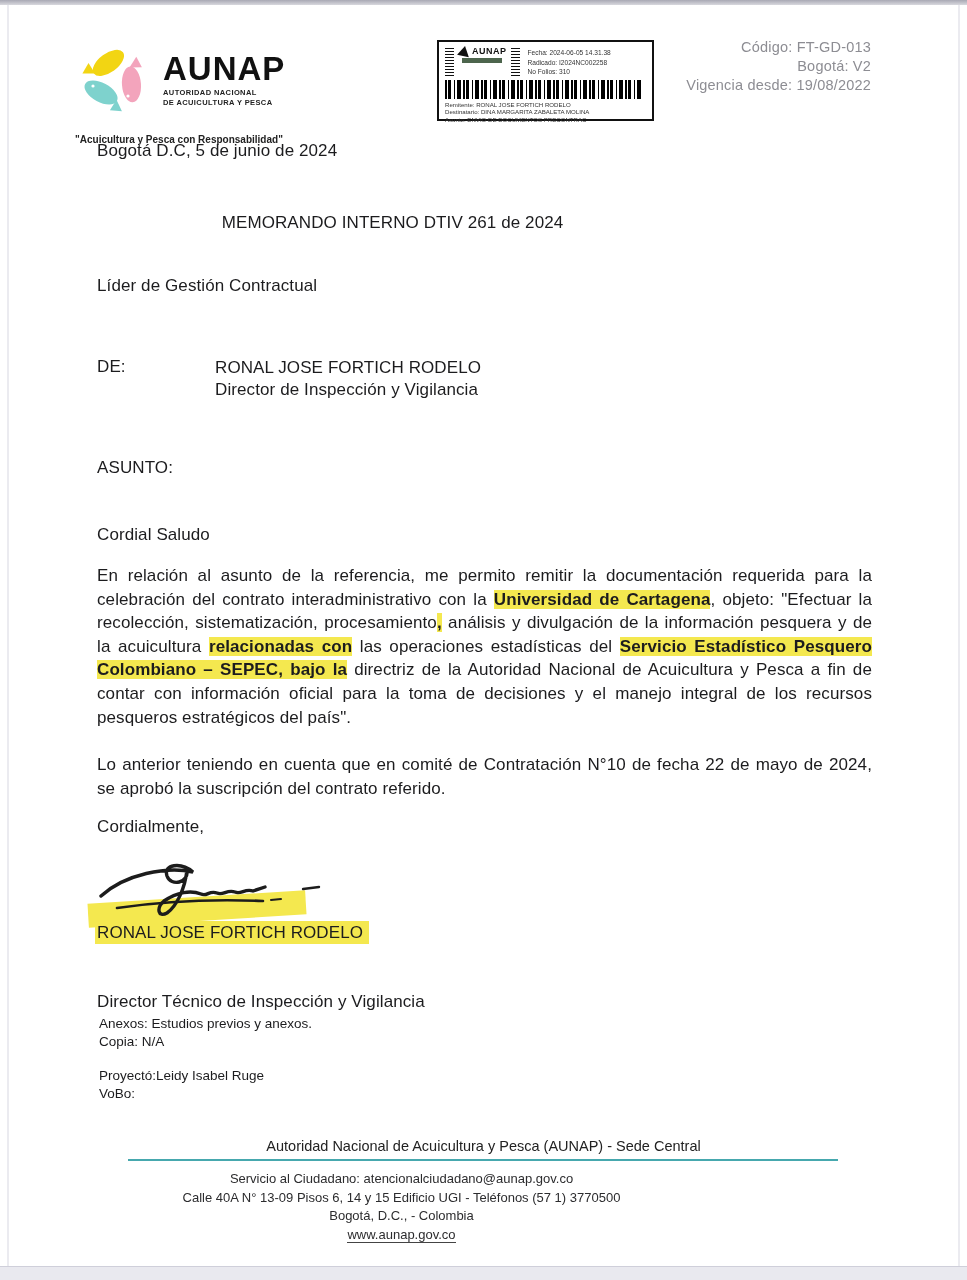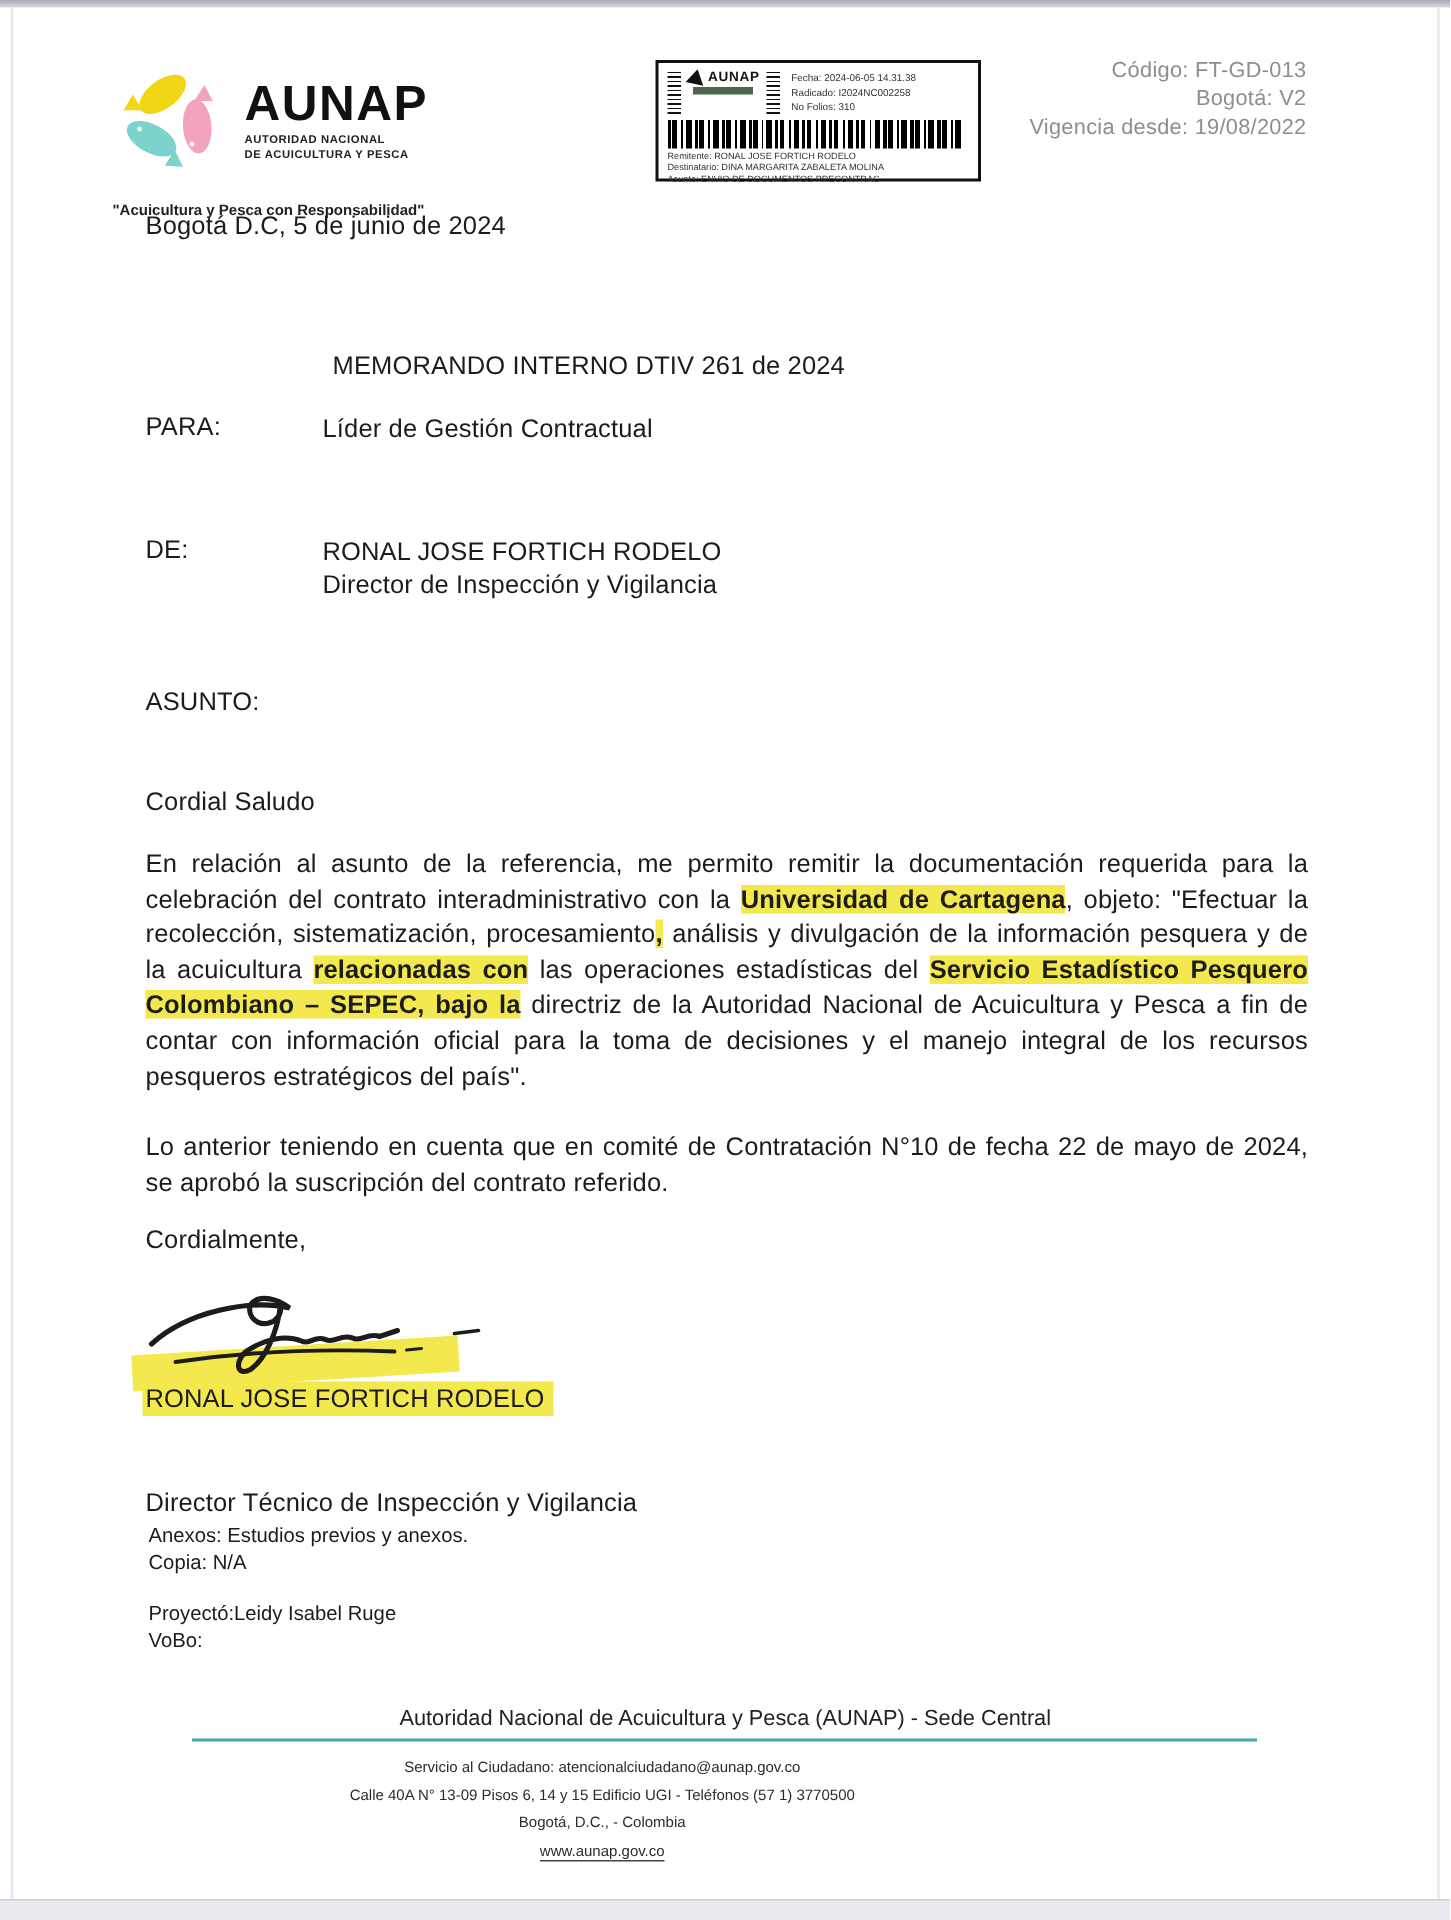--- a/index.html
+++ b/index.html
@@ -41,21 +41,21 @@
   .barcode{margin-top:3px;height:19px;width:196px;
     background:repeating-linear-gradient(90deg,#000 0 2px,#fff 2px 3px,#000 3px 6px,#fff 6px 9px,#000 9px 10px,#fff 10px 12px,#000 12px 16px,#fff 16px 18px);}
   .stamp-lines{font-size:6.1px;color:#333;line-height:7.6px;margin-top:2px;white-space:nowrap;}
 
   
   .doc-meta{right:96px;top:38px;text-align:right;font-size:14.5px;color:var(--meta-gray);line-height:19px;letter-spacing:.2px;}
 
   
   .body-text{font-size:17px;letter-spacing:.1px;color:var(--ink);}
   .date-line{left:97px;top:141px;}
-  .memo-title{left:0;top:213px;width:785px;text-align:center;margin-top:21px;}
+  .memo-title{left:0;top:213px;width:785px;text-align:center;}
   .addr-row{left:97px;display:flex;}
   .addr-label{width:118px;}
   .addr-val{line-height:22px;}
   .asunto-row{left:97px;top:458px;display:flex;}
   .greeting{left:97px;top:525px;}
   .para{left:97px;width:775px;text-align:justify;line-height:23.6px;}
   .para-1{top:564px;}
   .para-2{top:753px;}
   .closing{left:97px;top:817px;}
   .hl{background:var(--hl);font-weight:bold;}
@@ -67,21 +67,21 @@
   .signer-name span{background:var(--hl);padding:2px 6px 2px 2px;margin-left:-2px;}
   .signer-title{left:97px;top:992px;}
 
   
   .anexos{left:99px;top:1015px;font-size:13.5px;line-height:18px;color:var(--ink);}
   .anexos .gap{height:16px;}
 
   
   .footer-org{left:0;top:1138px;width:967px;text-align:center;font-size:14.5px;color:#222;}
   .footer-line{left:128px;top:1159px;width:710px;height:2px;background:var(--teal);}
-  .footer-block{left:0;top:1170px;width:803px;text-align:center;font-size:10px;color:#2c2c2e;line-height:18.5px;}
+  .footer-block{left:0;top:1170px;width:803px;text-align:center;font-size:13px;color:#2c2c2e;line-height:18.5px;}
   .footer-web{color:#2c2c2e;text-decoration:none;border-bottom:1px solid #444;}
 </style>
 </head>
 <body>
 
 <div class="page">
 
   <div class="abs edge-top"></div>
   <div class="abs edge-left"></div>
   <div class="abs edge-right"></div>
@@ -147,21 +147,20 @@
     <div>Código: FT-GD-013</div>
     <div>Bogotá: V2</div>
     <div>Vigencia desde: 19/08/2022</div>
   </div>
 
   <div class="abs body-text date-line">Bogotá D.C, 5 de junio de 2024</div>
 
   <div class="abs body-text memo-title">MEMORANDO INTERNO DTIV 261 de 2024</div>
 
   <div class="abs body-text addr-row" style="top:275px">
-    <div class="addr-label">PARA:</div>
     <div class="addr-val">
       <div>Líder de Gestión Contractual</div>
     </div>
   </div>
 
   <div class="abs body-text addr-row" style="top:357px">
     <div class="addr-label">DE:</div>
     <div class="addr-val">
       <div>RONAL JOSE FORTICH RODELO</div>
       <div>Director de Inspección y Vigilancia</div>

